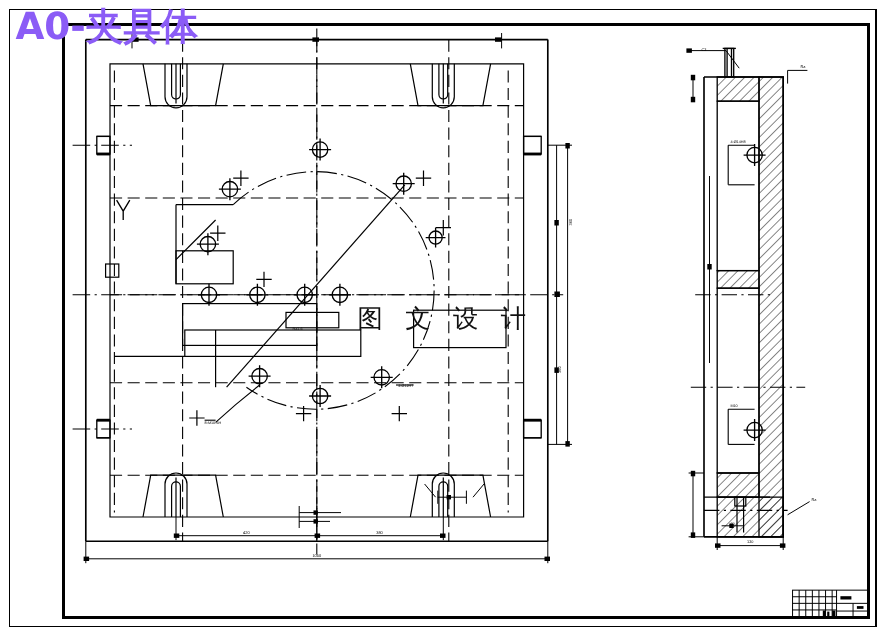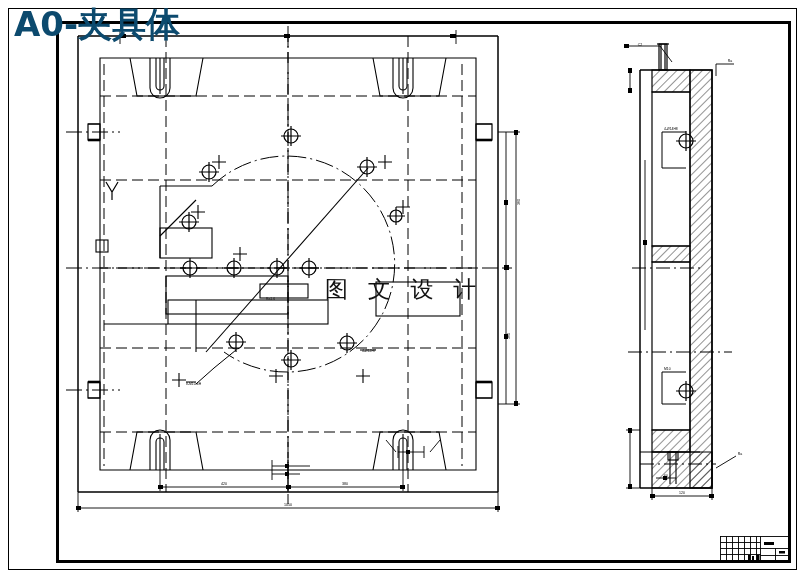--- a/index.html
+++ b/index.html
@@ -1,22 +1,22 @@
 <!DOCTYPE html>
 <html><head>
 <meta charset="utf-8">
 <style>
   html,body{margin:0;padding:0;background:#ffffff;}
   body{width:804px;height:578px;overflow:hidden;font-family:"Liberation Sans",sans-serif;}
   #sheet{position:relative;width:804px;height:578px;background:#fff;}
   #cad{position:absolute;left:0;top:0;}
   .ttl{position:absolute;left:14px;top:4px;font-family:"DejaVu Sans",sans-serif;
        font-weight:bold;font-size:34px;line-height:40px;letter-spacing:0px;
-       color:#0c4a6e;white-space:nowrap;}
-  .wm{position:absolute;left:325px;top:274px;font-family:Liberation Serif, serif;
+       color:#8b5cf6;white-space:nowrap;}
+  .wm{position:absolute;left:325px;top:274px;font-family:Liberation Sans, sans-serif;
       font-size:23px;color:#111;white-space:nowrap;letter-spacing:7px;}
 </style>
 </head>
 <body>
 
 <div id="sheet">
 
   <svg id="cad" width="804" height="578" viewBox="0 0 804 578" shape-rendering="crispEdges">
 
     <rect x="0" y="0" width="804" height="578" fill="#ffffff"></rect>

